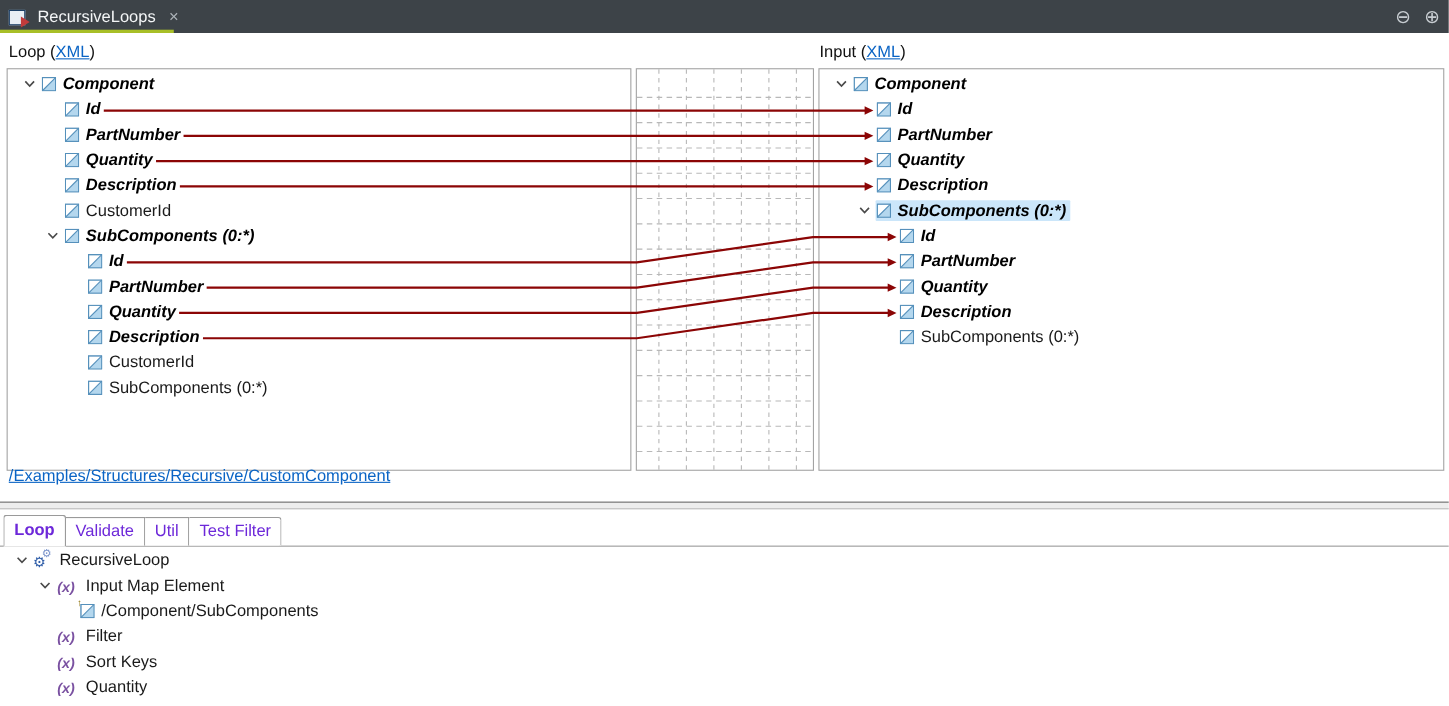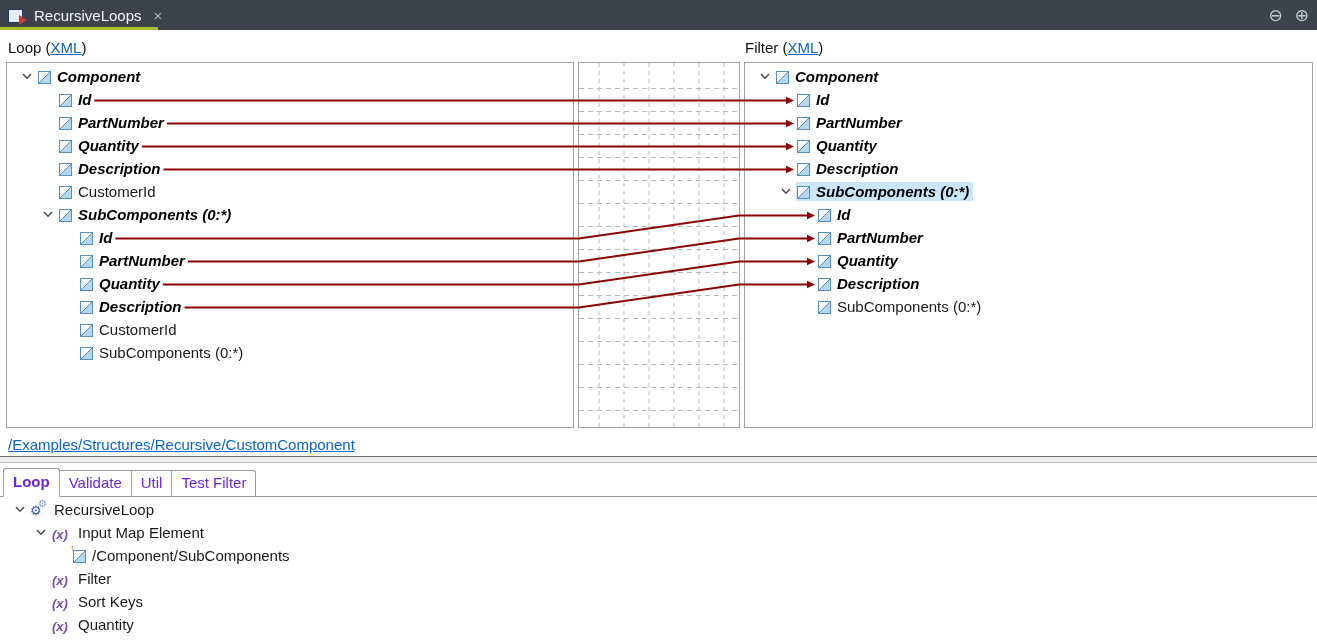--- a/index.html
+++ b/index.html
@@ -42,21 +42,21 @@
   .fx{font-style:italic;color:#7a51a1;font-size:13px;font-weight:bold;}
   .gear{position:absolute;line-height:1;}
   .g1{left:-1px;top:2px;font-size:13px;color:#2f5da8;}
   .g2{left:7px;top:-3px;font-size:10px;color:#7d96cc;}
   .upmark{position:absolute;left:-3px;top:-6px;font-size:9px;font-weight:bold;color:#8a6d00;}
 
   
   #overlay{position:absolute;left:0;top:0;width:1317px;height:642px;pointer-events:none;}
 
   
-  .path-row{position:absolute;top:436px;font-size:15px;text-align:right;}
+  .path-row{position:absolute;top:424px;font-size:15px;text-align:right;}
   #path-input{left:8px;} #path-output{left:745px;}
 
   
   .splitter{position:absolute;left:0;top:456px;width:1317px;height:7px;background:#ededed;border-top:1px solid #6d6d6d;border-bottom:1px solid #bdbdbd;box-sizing:border-box;}
 
   
   .tabs{position:absolute;left:0;top:469px;width:1317px;height:28px;display:flex;align-items:flex-end;padding-left:3px;border-bottom:1px solid #9a9a9a;box-sizing:border-box;}
   .tab{height:25px;line-height:24px;padding:0 9px;font-size:15px;color:#6d28d9;background:#fff;border-top:1px solid #9a9a9a;border-right:1px solid #9a9a9a;cursor:default;}
   .tab.first{border-left:1px solid #9a9a9a;}
   .tab.last{border-top-right-radius:3px;}
@@ -81,21 +81,21 @@
       <span class="tab-close">×</span>
     </div>
     <div class="active-underline"></div>
     <div class="win-btns">
       <span>⊖</span>
       <span>⊕</span>
     </div>
   </div>
 
   <div class="sec-header" id="hdr-input"><span>Loop (</span><a>XML</a><span>)</span></div>
-  <div class="sec-header" id="hdr-output"><span>Filter (</span><a>XML</a><span>)</span></div>
+  <div class="sec-header" id="hdr-output"><span>Input (</span><a>XML</a><span>)</span></div>
 
   <div class="panel" id="panel-input">
     <div class="tree" id="input-tree">
         <div class="trow" style="padding-left: 9px;">
           <span class="chevslot">
             <svg width="10" height="7" viewBox="0 0 10 7">
               <path d="M1 1 L5 5.2 L9 1" stroke="#4a4a4a" stroke-width="1.5" fill="none"></path>
             </svg>
           </span>
           <span class="iconlabel">

